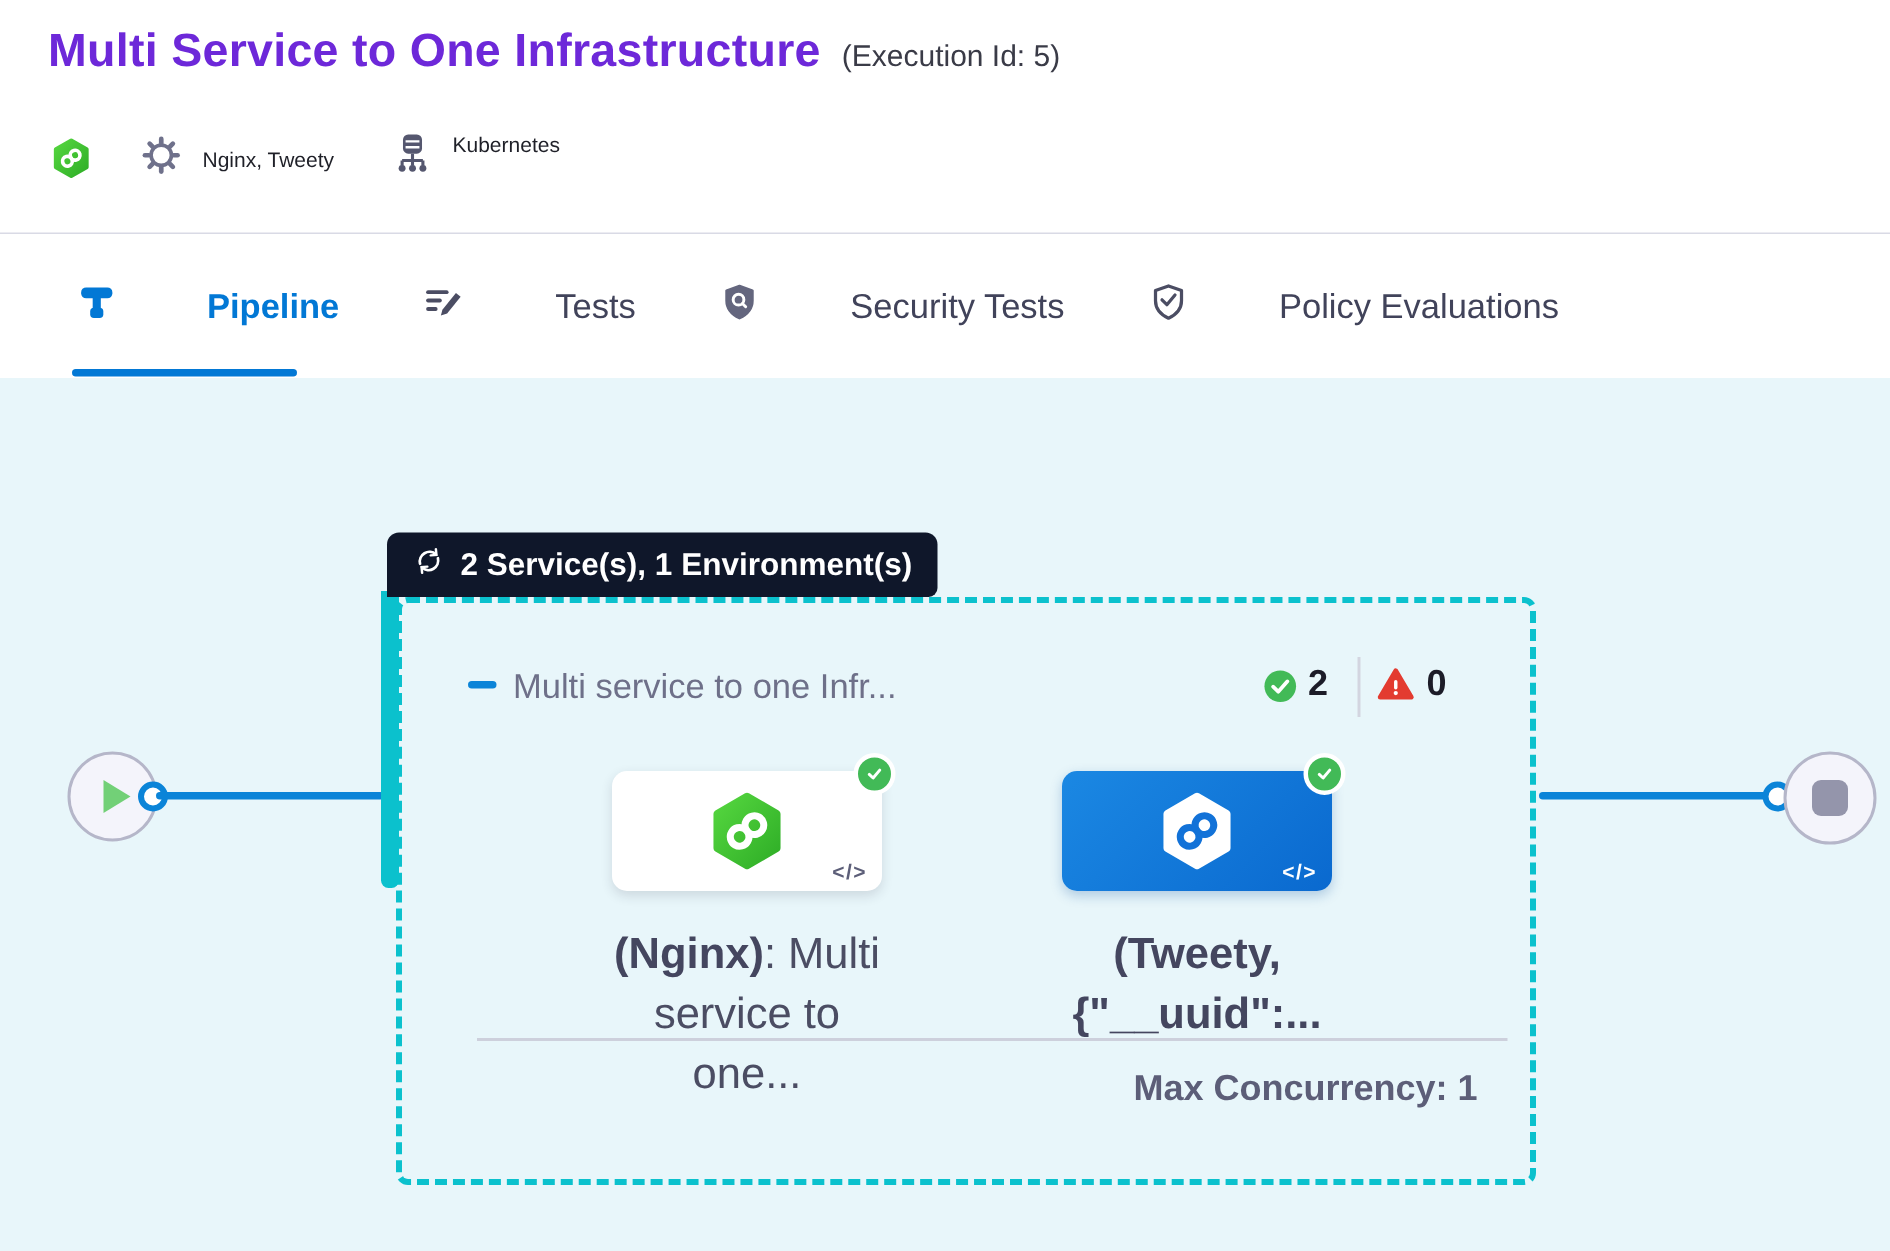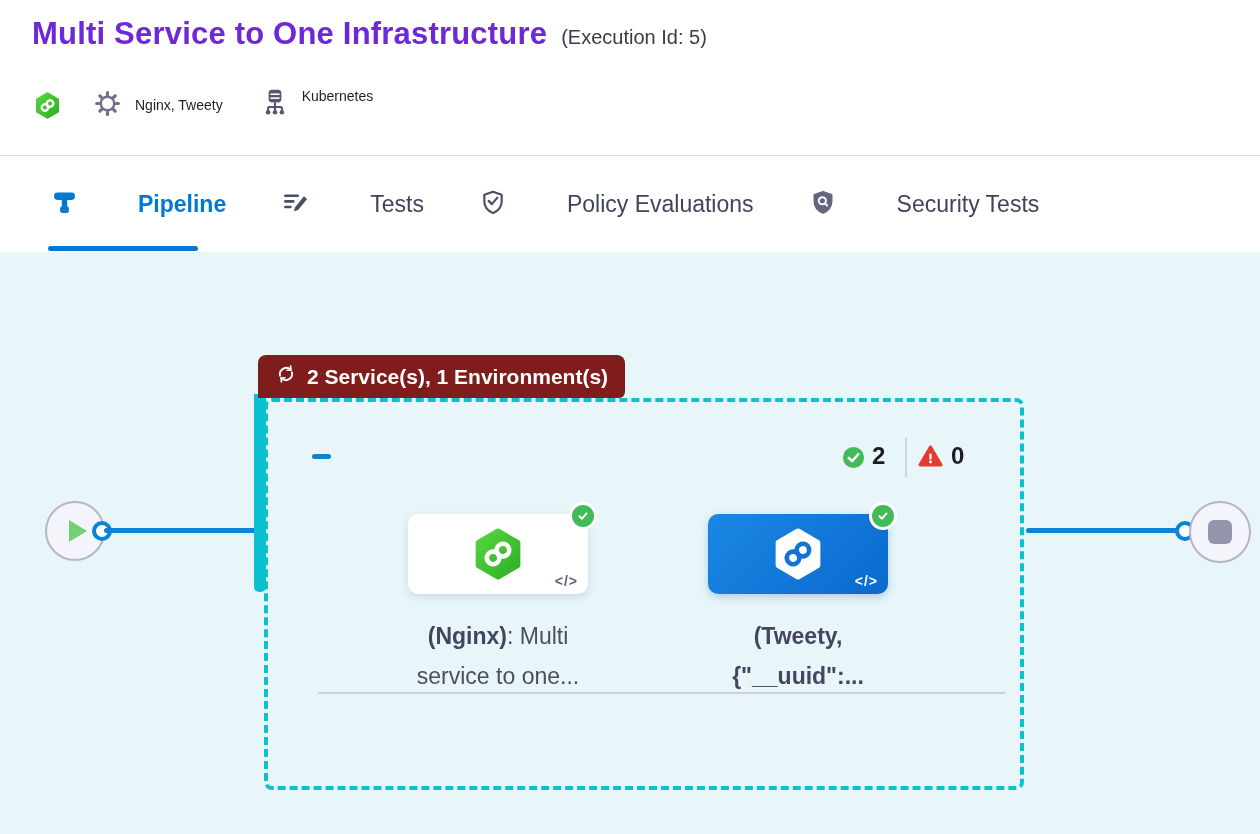--- a/index.html
+++ b/index.html
@@ -27,39 +27,39 @@
   .tab-underline{position:absolute;left:48px;bottom:1px;width:150px;height:5px;border-radius:4px;background:#0278d5;}
   
   .canvas{position:absolute;left:0;top:252px;width:1260px;height:582px;background:#e8f6fa;}
   .node-circle{position:absolute;width:56px;height:56px;border-radius:50%;background:#f4f4fb;border:2px solid #b5b6c9;display:flex;align-items:center;justify-content:center;}
   .play-tri{width:0;height:0;border-left:18px solid #72d077;border-top:11px solid transparent;border-bottom:11px solid transparent;margin-left:5px;}
   .stop-sq{width:24px;height:24px;border-radius:6px;background:#9495ab;}
   .conn-dot{position:absolute;width:12px;height:12px;border-radius:50%;background:#fff;border:4px solid #0b84d8;}
   .edge-line{position:absolute;height:5px;background:#0b84d8;border-radius:3px;}
   
   .stage-badge{position:absolute;left:258px;top:103px;height:43px;display:flex;align-items:center;gap:10px;
-    padding:0 17px;background:#7f1d1d;color:#fff;border-radius:8px 8px 6px 0;font-size:21px;font-weight:600;box-sizing:border-box;}
+    padding:0 17px;background:#0f172a;color:#fff;border-radius:8px 8px 6px 0;font-size:21px;font-weight:600;box-sizing:border-box;}
   .stage-strip{position:absolute;left:254px;top:142px;width:12px;height:198px;background:#0bc1cd;border-radius:0 0 5px 5px;}
   .stage-box{position:absolute;left:264px;top:146px;width:760px;height:392px;box-sizing:border-box;
     border:4px dashed #0bc1cd;border-radius:8px;}
   .minus-ic{position:absolute;left:44px;top:52px;width:19px;height:5px;border-radius:3px;background:#0b84d8;cursor:pointer;}
   .stage-title{position:absolute;left:74px;top:42px;font-size:23px;color:#6e7089;white-space:nowrap;}
   .count-ok-ic{position:absolute;left:574px;top:44px;}
   .count-ok{position:absolute;left:604px;top:40px;font-size:24px;font-weight:600;color:#1c1c28;}
   .count-div{position:absolute;left:637px;top:36px;width:2px;height:40px;background:#d3d5e0;}
   .count-warn-ic{position:absolute;left:650px;top:43px;}
   .count-fail{position:absolute;left:683px;top:40px;font-size:24px;font-weight:600;color:#1c1c28;}
   .svc-node{position:absolute;top:112px;width:180px;height:80px;border-radius:10px;display:flex;align-items:center;justify-content:center;cursor:pointer;}
   .svc-node.white{left:140px;background:#ffffff;box-shadow:0 3px 8px rgba(40,41,61,.14);}
   .svc-node.blue{left:440px;background:linear-gradient(135deg,#1b88e3 0%,#0a69cf 100%);box-shadow:0 3px 8px rgba(10,80,160,.25);}
   .check-badge{position:absolute;top:-12px;right:-9px;width:22px;height:22px;border-radius:50%;background:#42ba57;border:3px solid #fff;display:flex;align-items:center;justify-content:center;}
   .code-glyph{position:absolute;right:10px;bottom:5px;font-size:14px;font-weight:700;letter-spacing:1px;}
   .svc-node.white .code-glyph{color:#5c5e78;}
   .svc-node.blue .code-glyph{color:#ffffff;}
-  .node-label{position:absolute;top:214px;width:200px;text-align:center;font-size:23px;line-height:40px;color:#4b4d63;}
+  .node-label{position:absolute;top:214px;width:200px;text-align:center;font-size:29px;line-height:40px;color:#4b4d63;}
   .node-label.first{left:130px;}
   .node-label.second{left:430px;}
   .node-label .label-bold{font-weight:700;color:#44465f;}
   .node-label.second .label-rest{font-weight:700;color:#44465f;}
   .stage-divider{position:absolute;left:50px;top:290px;width:687px;height:2px;background:#cdd0dc;}
   .max-conc{position:absolute;right:35px;top:310px;font-size:24px;font-weight:700;color:#5c5e78;}
 </style>
 </head>
 <body>
 
@@ -148,35 +148,35 @@
             <line x1="3" y1="16" x2="7.5" y2="16"></line>
           </g>
           <polygon points="11.5,16.5 19.5,6.5 22.3,8.8 14.3,18.7 10.6,19.8" fill="#4b4d63"></polygon>
         </svg>
       </span>
       <span class="tab-label">Tests</span>
     </div>
     <div class="tab">
       <span>
         <svg width="26" height="27" viewBox="0 0 24 24">
-          <path d="M12 2 L20 4.8 V11 C20 16.2 16.6 19.6 12 21.8 C7.4 19.6 4 16.2 4 11 V4.8 Z" fill="none" stroke="#4b4d63" stroke-width="2" stroke-linejoin="round"></path>
-          <polyline points="8,10.5 11,13.5 16,7.5" fill="none" stroke="#4b4d63" stroke-width="2" stroke-linecap="round" stroke-linejoin="round"></polyline>
-        </svg>
-      </span>
-      <span class="tab-label">Policy Evaluations</span>
-    </div>
-    <div class="tab">
-      <span>
-        <svg width="26" height="27" viewBox="0 0 24 24">
           <path d="M12 2 L20 4.8 V11 C20 16.2 16.6 19.6 12 21.8 C7.4 19.6 4 16.2 4 11 V4.8 Z" fill="#64667e" stroke="#64667e" stroke-width="1.5" stroke-linejoin="round"></path>
           <circle cx="11.4" cy="10.4" r="3.3" fill="none" stroke="#fff" stroke-width="1.8"></circle>
           <line x1="13.8" y1="12.8" x2="15.8" y2="14.8" stroke="#fff" stroke-width="1.8" stroke-linecap="round"></line>
         </svg>
       </span>
       <span class="tab-label">Security Tests</span>
+    </div>
+    <div class="tab">
+      <span>
+        <svg width="26" height="27" viewBox="0 0 24 24">
+          <path d="M12 2 L20 4.8 V11 C20 16.2 16.6 19.6 12 21.8 C7.4 19.6 4 16.2 4 11 V4.8 Z" fill="none" stroke="#4b4d63" stroke-width="2" stroke-linejoin="round"></path>
+          <polyline points="8,10.5 11,13.5 16,7.5" fill="none" stroke="#4b4d63" stroke-width="2" stroke-linecap="round" stroke-linejoin="round"></polyline>
+        </svg>
+      </span>
+      <span class="tab-label">Policy Evaluations</span>
     </div>
   </div>
   <div class="tab-underline"></div>
 </div>
 
 <div class="canvas">
 
   <div class="node-circle" style="left:45px;top:249px;">
     <span class="play-tri"></span>
   </div>
@@ -191,20 +191,21 @@
         <polyline points="17,3.4 17.4,7.6 13.2,7.9" stroke-width="1.8"></polyline>
         <path d="M18.5 10 A 7 7 0 0 1 7 16.8"></path>
         <polyline points="7,20.6 6.6,16.4 10.8,16.1" stroke-width="1.8"></polyline>
       </svg>
     </span>
     <span>2 Service(s), 1 Environment(s)</span>
   </div>
 
   <div class="stage-box">
     <div class="minus-ic"></div>
+    <div class="stage-title">Multi service to one Infr...</div>
 
     <span class="count-ok-ic">
       <svg width="23" height="23" viewBox="0 0 24 24">
         <circle cx="12" cy="12" r="11" fill="#42ba57"></circle>
         <polyline points="7,12.3 10.6,15.8 17,8.6" fill="none" stroke="#fff" stroke-width="2.6" stroke-linecap="round" stroke-linejoin="round"></polyline>
       </svg>
     </span>
     <span class="count-ok">2</span>
     <span class="count-div"></span>
     <span class="count-warn-ic">
@@ -255,20 +256,21 @@
     </div>
 
     <div class="node-label first">
       <span class="label-bold">(Nginx)</span><span class="label-rest">: Multi service to one...</span>
     </div>
     <div class="node-label second">
       <span class="label-bold">(Tweety,</span> <span class="label-rest">{"__uuid":...</span>
     </div>
 
     <div class="stage-divider"></div>
+    <div class="max-conc">Max Concurrency: 1</div>
   </div>
 
   <div class="edge-line" style="left:1026px;top:276px;width:152px;"></div>
   <div class="conn-dot" style="left:1175px;top:269px;"></div>
   <div class="node-circle" style="left:1189px;top:249px;width:58px;height:58px;">
     <span class="stop-sq"></span>
   </div>
 
 </div>
 

